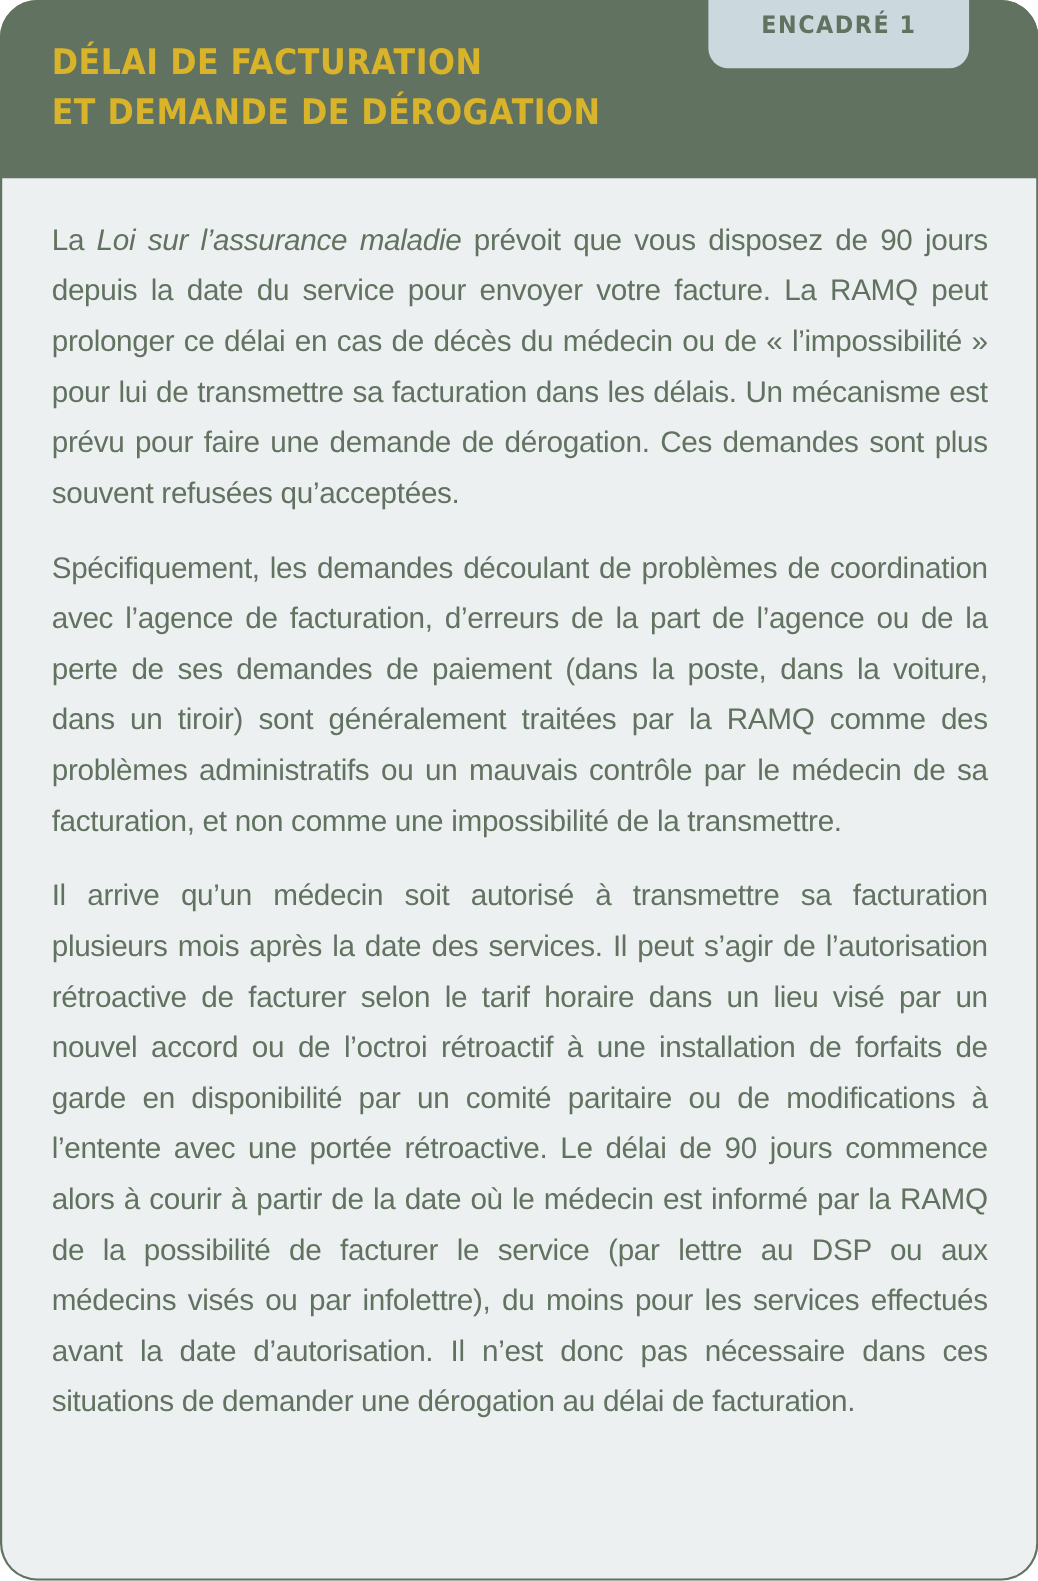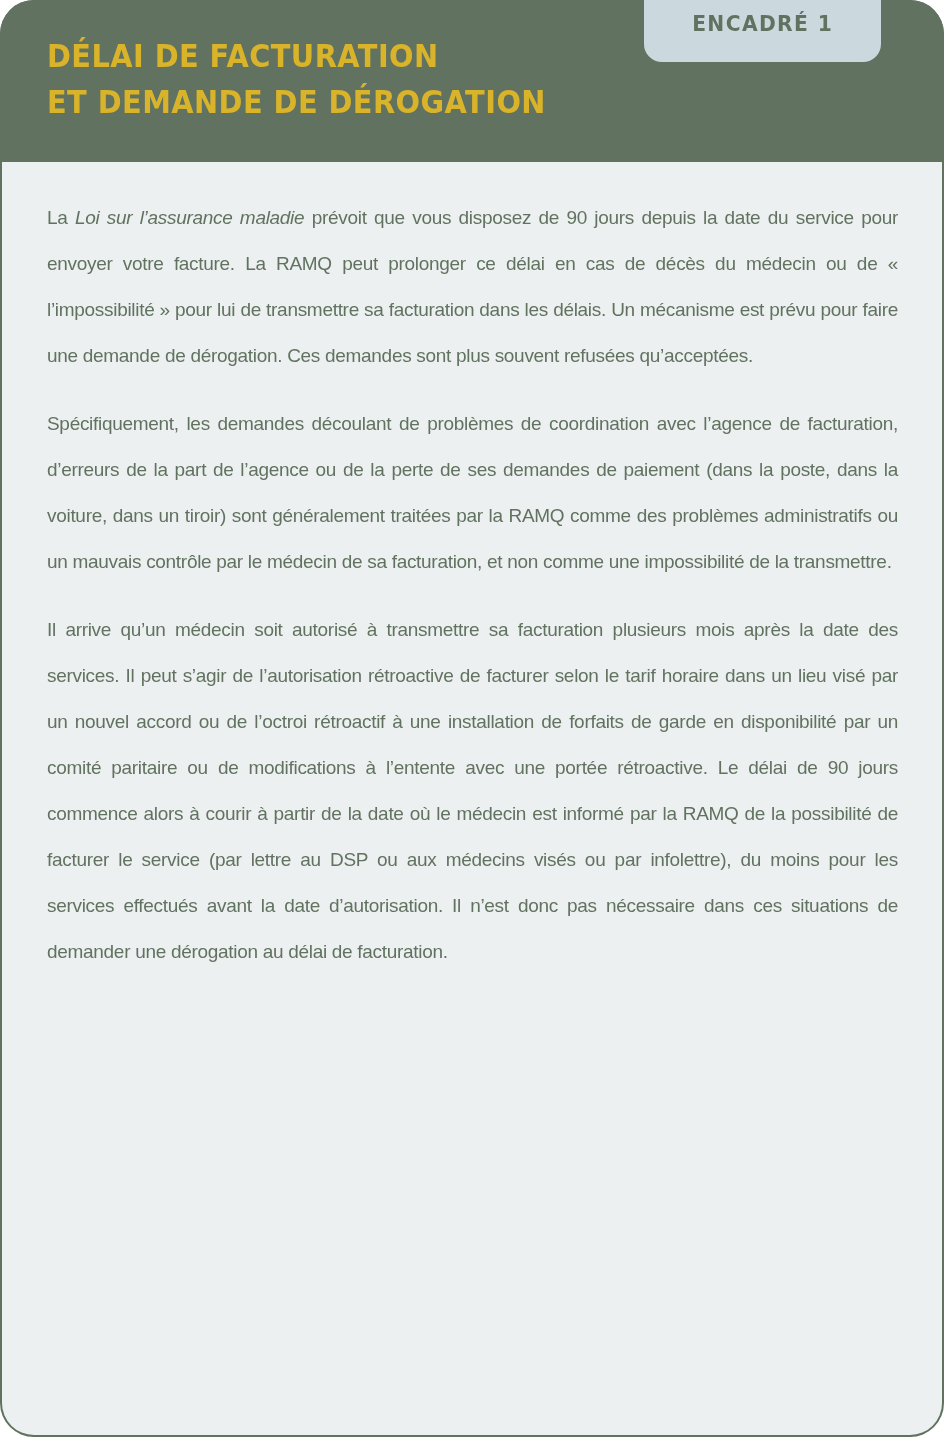--- a/index.html
+++ b/index.html
@@ -76,21 +76,21 @@
       width: 940px;
       height: 1273px;
       background: #ecf0f1;
       border-radius: 0 0 32px 32px;
       box-sizing: border-box;
       padding: 33px 44px 0 45px;
     }
     .para {
       margin: 0 0 22px 0;
       font-family: "Liberation Sans", sans-serif;
-      font-size: 19px;
+      font-size: 27px;
       line-height: 46px;
       color: #627260;
       text-align: justify;
       letter-spacing: -0.3px;
     }
     .para em {
       font-style: italic;
     }
   </style>
 </head>

